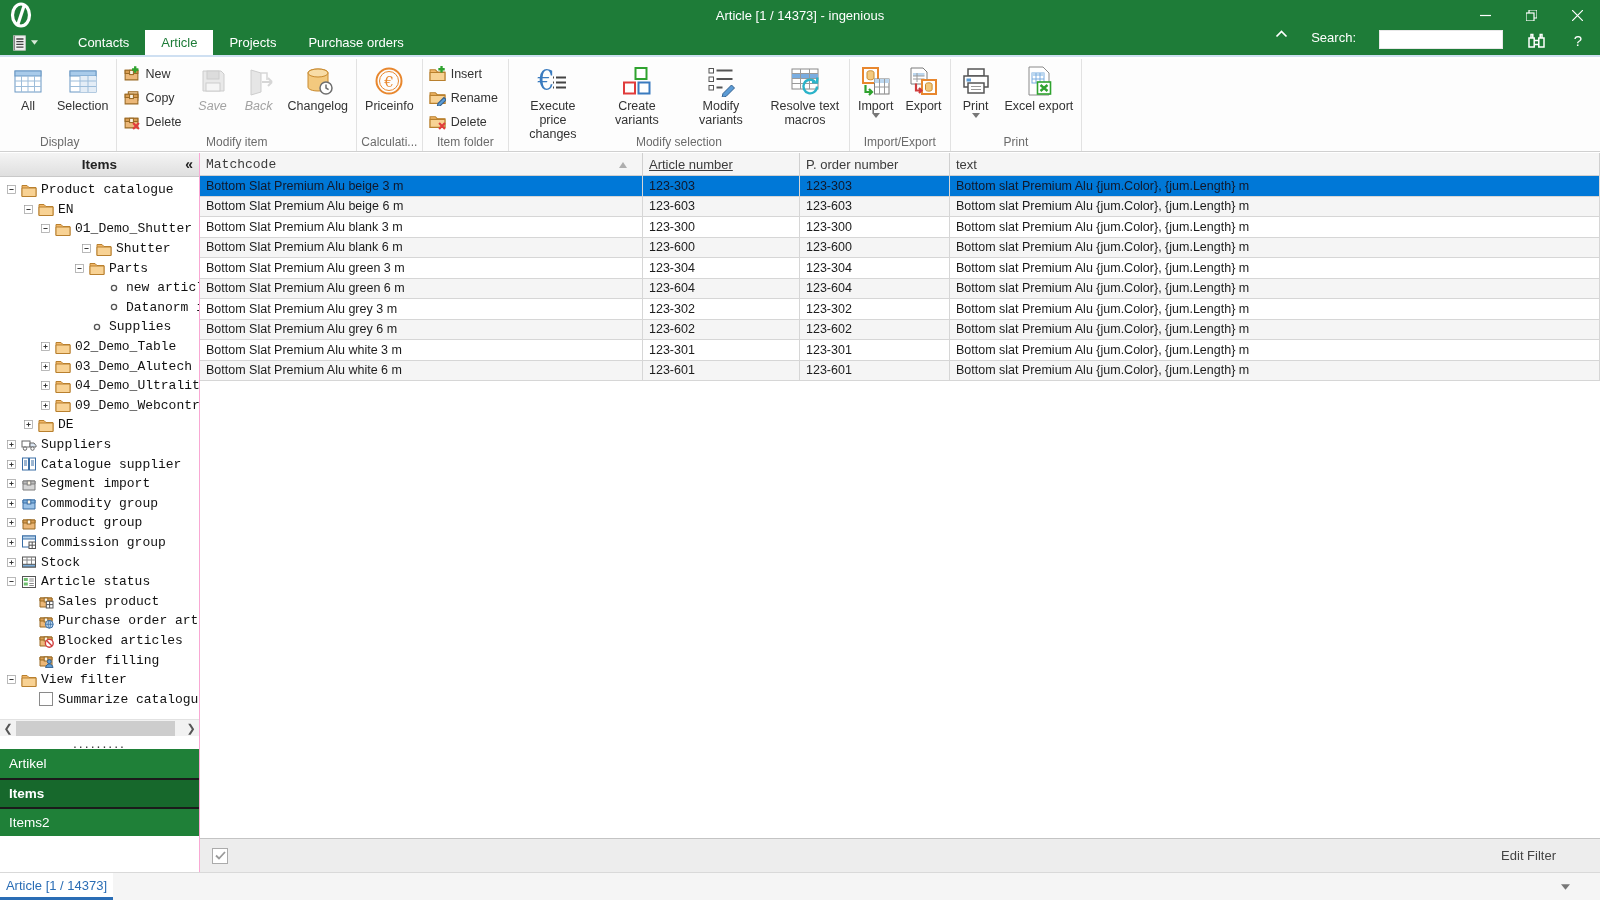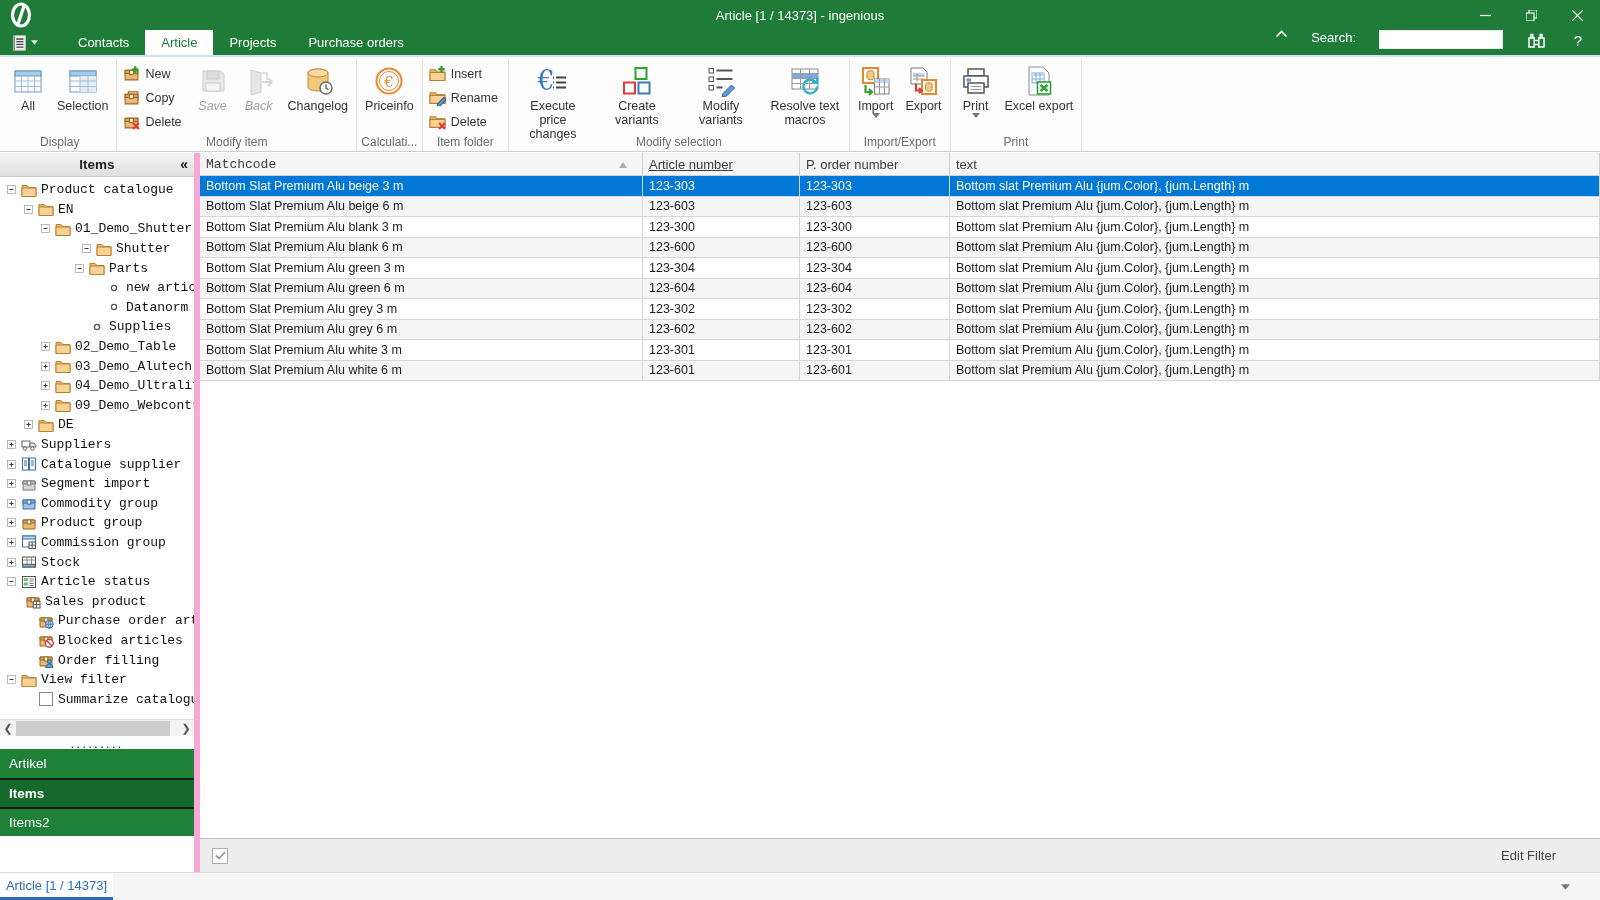--- a/index.html
+++ b/index.html
@@ -48,21 +48,21 @@
   .rbtn.big .rlabel { font-size:12.5px; line-height:14px; color:#333; margin-top:2px; }
   .rbtn.big.disabled .rlabel { color:#a3a3a3;font-style:italic; }
   .rbtn.big.disabled .icon { opacity:.55; filter:grayscale(1); }
   .rstack { display:flex; flex-direction:column; justify-content:flex-start; gap:3px; padding-top:2px; }
   .rbtn.small { align-items:center; gap:5px; padding:1px 6px 1px 2px; height:21px; }
   .rbtn.small .icon { width:17px; height:17px; }
   .rbtn.small .rlabel { font-size:12.5px; color:#333; white-space:nowrap; }
 
   
   #main { position:absolute; left:0; top:153px; width:1600px; height:719px; display:flex; }
-  #sidebar { width:200px; flex:none; border-right:6px solid #f9a8d4; background:#fff;
+  #sidebar { width:200px; flex:none; border-right:1px solid #f9a8d4; background:#fff;
     display:flex; flex-direction:column; position:relative; }
   #sidebar-header { height:24px; background:linear-gradient(#f4f4f4,#dfdfdf); border-bottom:1px solid #c9c9c9;
     display:flex; align-items:center; justify-content:center; position:relative; font-weight:bold; font-size:13.5px; }
   #collapse-btn { position:absolute; right:6px; top:3px; font-weight:bold; font-size:14px; color:#222; cursor:default; }
   #tree { padding-top:3px; height:536px; overflow:hidden;font-family:Liberation Mono, monospace; }
   .tree-row { display:flex; align-items:center; height:19.6px; gap:4px; white-space:nowrap; }
   .tree-exp { width:11px; height:11px; flex:none; }
   .tree-ico { width:16px; height:16px; flex:none; }
   .tree-label { font-size:13px; color:#111; }
   
@@ -80,21 +80,21 @@
   
   #content { flex:1; display:flex; flex-direction:column; background:#fff; position:relative; }
   #grid-header { height:23px; display:flex; background:#f5f5f5; border-bottom:1px solid #d0d0d0; }
   .gh-cell { border-right:1px solid #d0d0d0; display:flex; align-items:center; padding:0 6px;
     color:#3c3c3c; font-size:13px; position:relative; cursor:default; }
   .gh-sort { width:10px; height:8px; position:absolute; right:14px; top:8px; }
   #grid-rows {}
   .grid-row { display:flex; height:20.5px; border-bottom:1px solid #d6d6d6; background:#fff; }
   .grid-row.alt { background:#f5f5f5; }
   .grid-row.selected { background:#0078d7; }
-  .grid-row.selected .gc { color:#ffffff;text-align:right; }
+  .grid-row.selected .gc { color:#0f172a;text-align:right; }
   .gc { border-right:1px solid #d6d6d6; padding:0 6px; display:flex; align-items:center;
     font-size:12.5px; color:#1c1c1c; overflow:hidden; white-space:nowrap; }
   #grid-empty { flex:1; background:#fff; }
 
   
   #statusbar { height:34px; background:#ededed; border-top:1px solid #c4c4c4;
     display:flex; align-items:center; padding:0 44px 0 12px;margin-top:9px; }
   #status-check { width:16px; height:16px; background:#fff; border:1px solid #ababab;
     display:flex; align-items:center; justify-content:center; }
   #status-check svg { width:11px; height:9px; }
@@ -757,21 +757,21 @@
           <span class="icon tree-ico">
             <svg viewBox="0 0 16 16">
               <rect x="1.5" y="2.5" width="13" height="11" fill="#fff" stroke="#555"></rect>
               <rect x="2.8" y="4" width="4" height="3" fill="#6fbf6f"></rect>
               <rect x="2.8" y="8.5" width="4" height="3" fill="#6fbf6f"></rect>
               <path d="M8.3 5h4.5M8.3 7h4.5M8.3 9.5h4.5M8.3 11.5h4.5" stroke="#888"></path>
             </svg>
           </span>
           <span class="tree-label">Article status</span>
         </div>
-        <div class="tree-row" style="padding-left:10px">
+        <div class="tree-row" style="padding-left:23px">
           <span class="tree-exp"></span>
           <span class="icon tree-ico">
             <svg viewBox="0 0 16 16">
               <path d="M2 5h12v9H2z" fill="#ecb879" stroke="#9a6a24"></path>
               <path d="M2 5h12v3H2z" fill="#d99d53" stroke="#9a6a24"></path>
               <rect x="6.2" y="5" width="3.6" height="4" fill="#fdf6e6" stroke="#9a6a24"></rect>
               <rect x="8.3" y="8.3" width="6.7" height="6.7" fill="#fff" stroke="#555"></rect>
               <path d="M8.3 11.6h6.7M11.6 8.3v6.7" stroke="#555"></path>
             </svg>
           </span>

